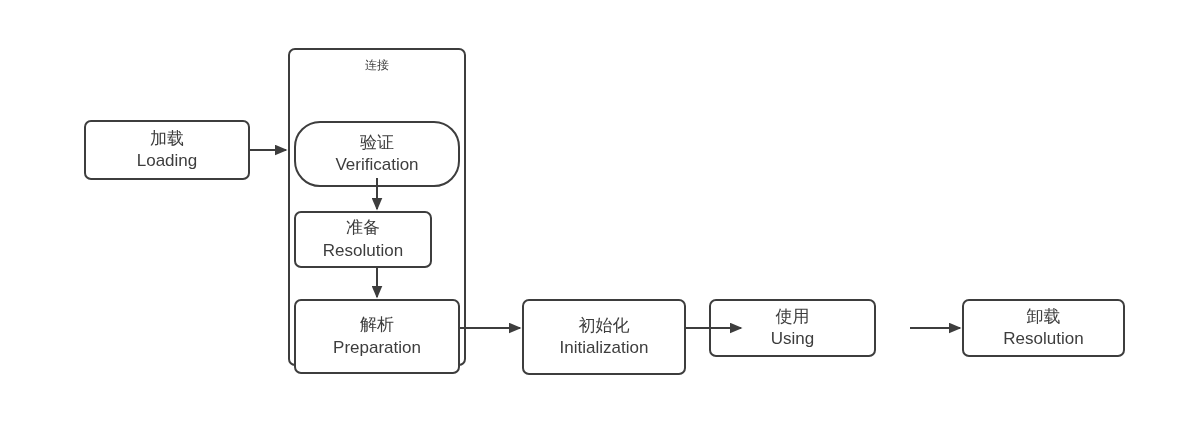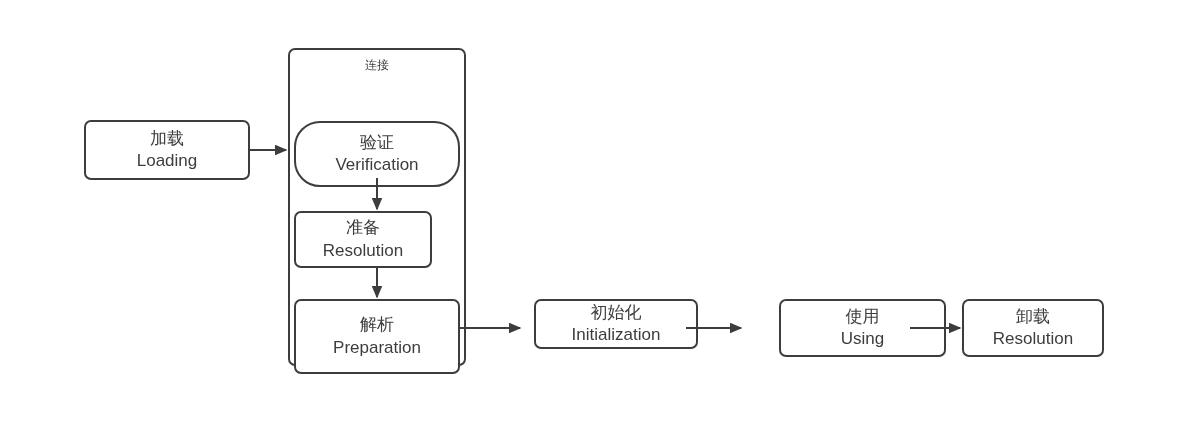--- a/index.html
+++ b/index.html
@@ -46,23 +46,23 @@
     color: #3d3d3d;
     font-size: 12px;
     line-height: 1.32;
   }
   
   #node-loading        { left: 84px;  top: 120px; width: 166px; height: 60px; }
   #group-linking       { left: 288px; top: 48px;  width: 178px; height: 318px; }
   #node-verification   { left: 294px; top: 121px; width: 166px; height: 66px; border-radius: 26px; }
   #node-preparation    { left: 294px; top: 211px; width: 138px; height: 57px; }
   #node-resolution     { left: 294px; top: 299px; width: 166px; height: 75px; }
-  #node-initialization { left: 534px; top: 299px; width: 164px; height: 50px; }
-  #node-using          { left: 779px; top: 299px; width: 167px; height: 58px; }
-  #node-unloading      { left: 962px; top: 299px; width: 142px; height: 58px; }
+  #node-initialization { left: 522px; top: 299px; width: 164px; height: 76px; }
+  #node-using          { left: 709px; top: 299px; width: 167px; height: 58px; }
+  #node-unloading      { left: 962px; top: 299px; width: 163px; height: 58px; }
 
   .edges-layer {
     position: absolute;
     left: 0;
     top: 0;
     pointer-events: none;
   }
 </style>
 </head>
 <body>

